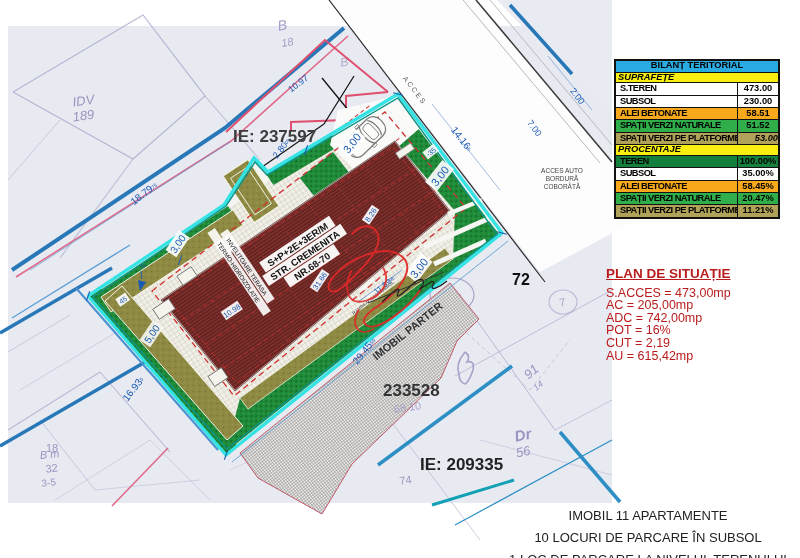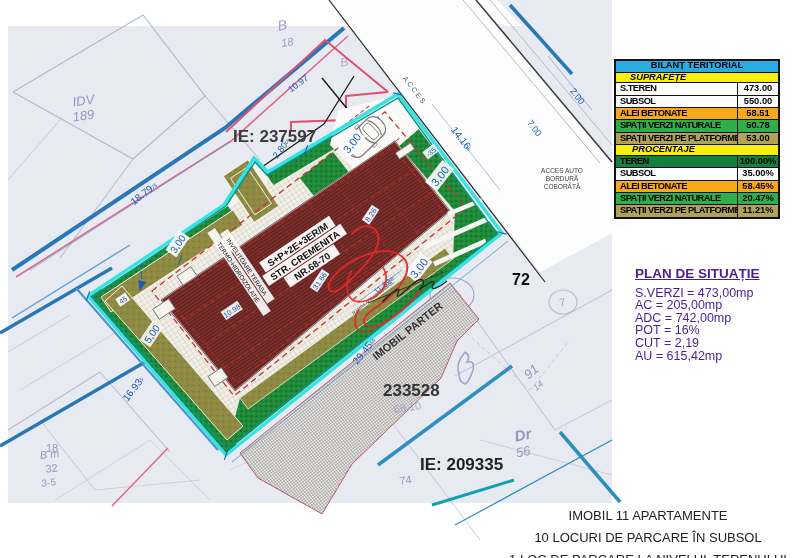--- a/index.html
+++ b/index.html
@@ -352,44 +352,44 @@
 <text x="562.0" y="173.0" font-size="6.5" fill="#444" text-anchor="middle" font-weight="normal">ACCES AUTO</text>
 <text x="562.0" y="181.0" font-size="6.5" fill="#444" text-anchor="middle" font-weight="normal">BORDURĂ</text>
 <text x="562.0" y="189.0" font-size="6.5" fill="#444" text-anchor="middle" font-weight="normal">COBORÂTĂ</text>
 </svg>
 
 <div class="tbl">
 <div class="row hd" style="border-top:none;background:#2aabe2;">
         <div style="flex:1;text-align:center;">BILANȚ TERITORIAL</div>
       </div>
 <div class="row hd" style="background:#f8ee10;font-style:italic;">
-        <div style="padding-left:14px;">SUPRAFEȚE</div>
+        <div style="padding-left:2px;">SUPRAFEȚE</div>
       </div>
 <div class="row" style="background:#fff;">
         <div class="l">S.TEREN</div>
         <div class="v" style="">473.00</div>
       </div>
 <div class="row" style="background:#fff;">
         <div class="l">SUBSOL</div>
-        <div class="v" style="">550.00</div>
+        <div class="v" style="">230.00</div>
       </div>
 <div class="row" style="background:#f7a81b;">
         <div class="l">ALEI BETONATE</div>
         <div class="v" style="">58.51</div>
       </div>
 <div class="row" style="background:#2fae49;">
         <div class="l">SPAȚII VERZI NATURALE</div>
-        <div class="v" style="">50.78</div>
+        <div class="v" style="">51.52</div>
       </div>
 <div class="row" style="background:#b0a258;">
         <div class="l">SPAȚII VERZI PE PLATFORME</div>
-        <div class="v" style="">53.00</div>
+        <div class="v" style="font-style:italic;text-align:right;">53.00</div>
       </div>
 <div class="row hd" style="background:#f8ee10;font-style:italic;">
-        <div style="padding-left:16px;">PROCENTAJE</div>
+        <div style="padding-left:2px;">PROCENTAJE</div>
       </div>
 <div class="row" style="background:#15803d;">
         <div class="l">TEREN</div>
         <div class="v" style="">100.00%</div>
       </div>
 <div class="row" style="background:#fff;">
         <div class="l">SUBSOL</div>
         <div class="v" style="">35.00%</div>
       </div>
 <div class="row" style="background:#f7a81b;">
@@ -399,23 +399,23 @@
 <div class="row" style="background:#2fae49;">
         <div class="l">SPAȚII VERZI NATURALE</div>
         <div class="v" style="">20.47%</div>
       </div>
 <div class="row" style="background:#b0a258;">
         <div class="l">SPAȚII VERZI PE PLATFORME</div>
         <div class="v" style="">11.21%</div>
       </div>
 </div>
 
-<div style="position:absolute;left:635px;top:268px;font-size:12.5px;color:#4c1d95;line-height:12.6px;">
+<div style="position:absolute;left:606px;top:268px;font-size:12.5px;color:#b91c1c;line-height:12.6px;">
 <div style="font-size:13.5px;font-weight:bold;text-decoration:underline;margin-bottom:6px;">PLAN DE SITUAȚIE</div>
-<div>S.VERZI = 473,00mp</div>
+<div>S.ACCES = 473,00mp</div>
 <div>AC = 205,00mp</div>
 <div>ADC = 742,00mp</div>
 <div>POT = 16%</div>
 <div>CUT = 2,19</div>
 <div>AU = 615,42mp</div>
 </div>
 
 <div style="position:absolute;right:13px;top:505px;text-align:center;font-size:13px;color:#222;line-height:22px;white-space:nowrap;">
 IMOBIL 11 APARTAMENTE<br>10 LOCURI DE PARCARE ÎN SUBSOL<br>1 LOC DE PARCARE LA NIVELUL TERENULUI
 </div>

